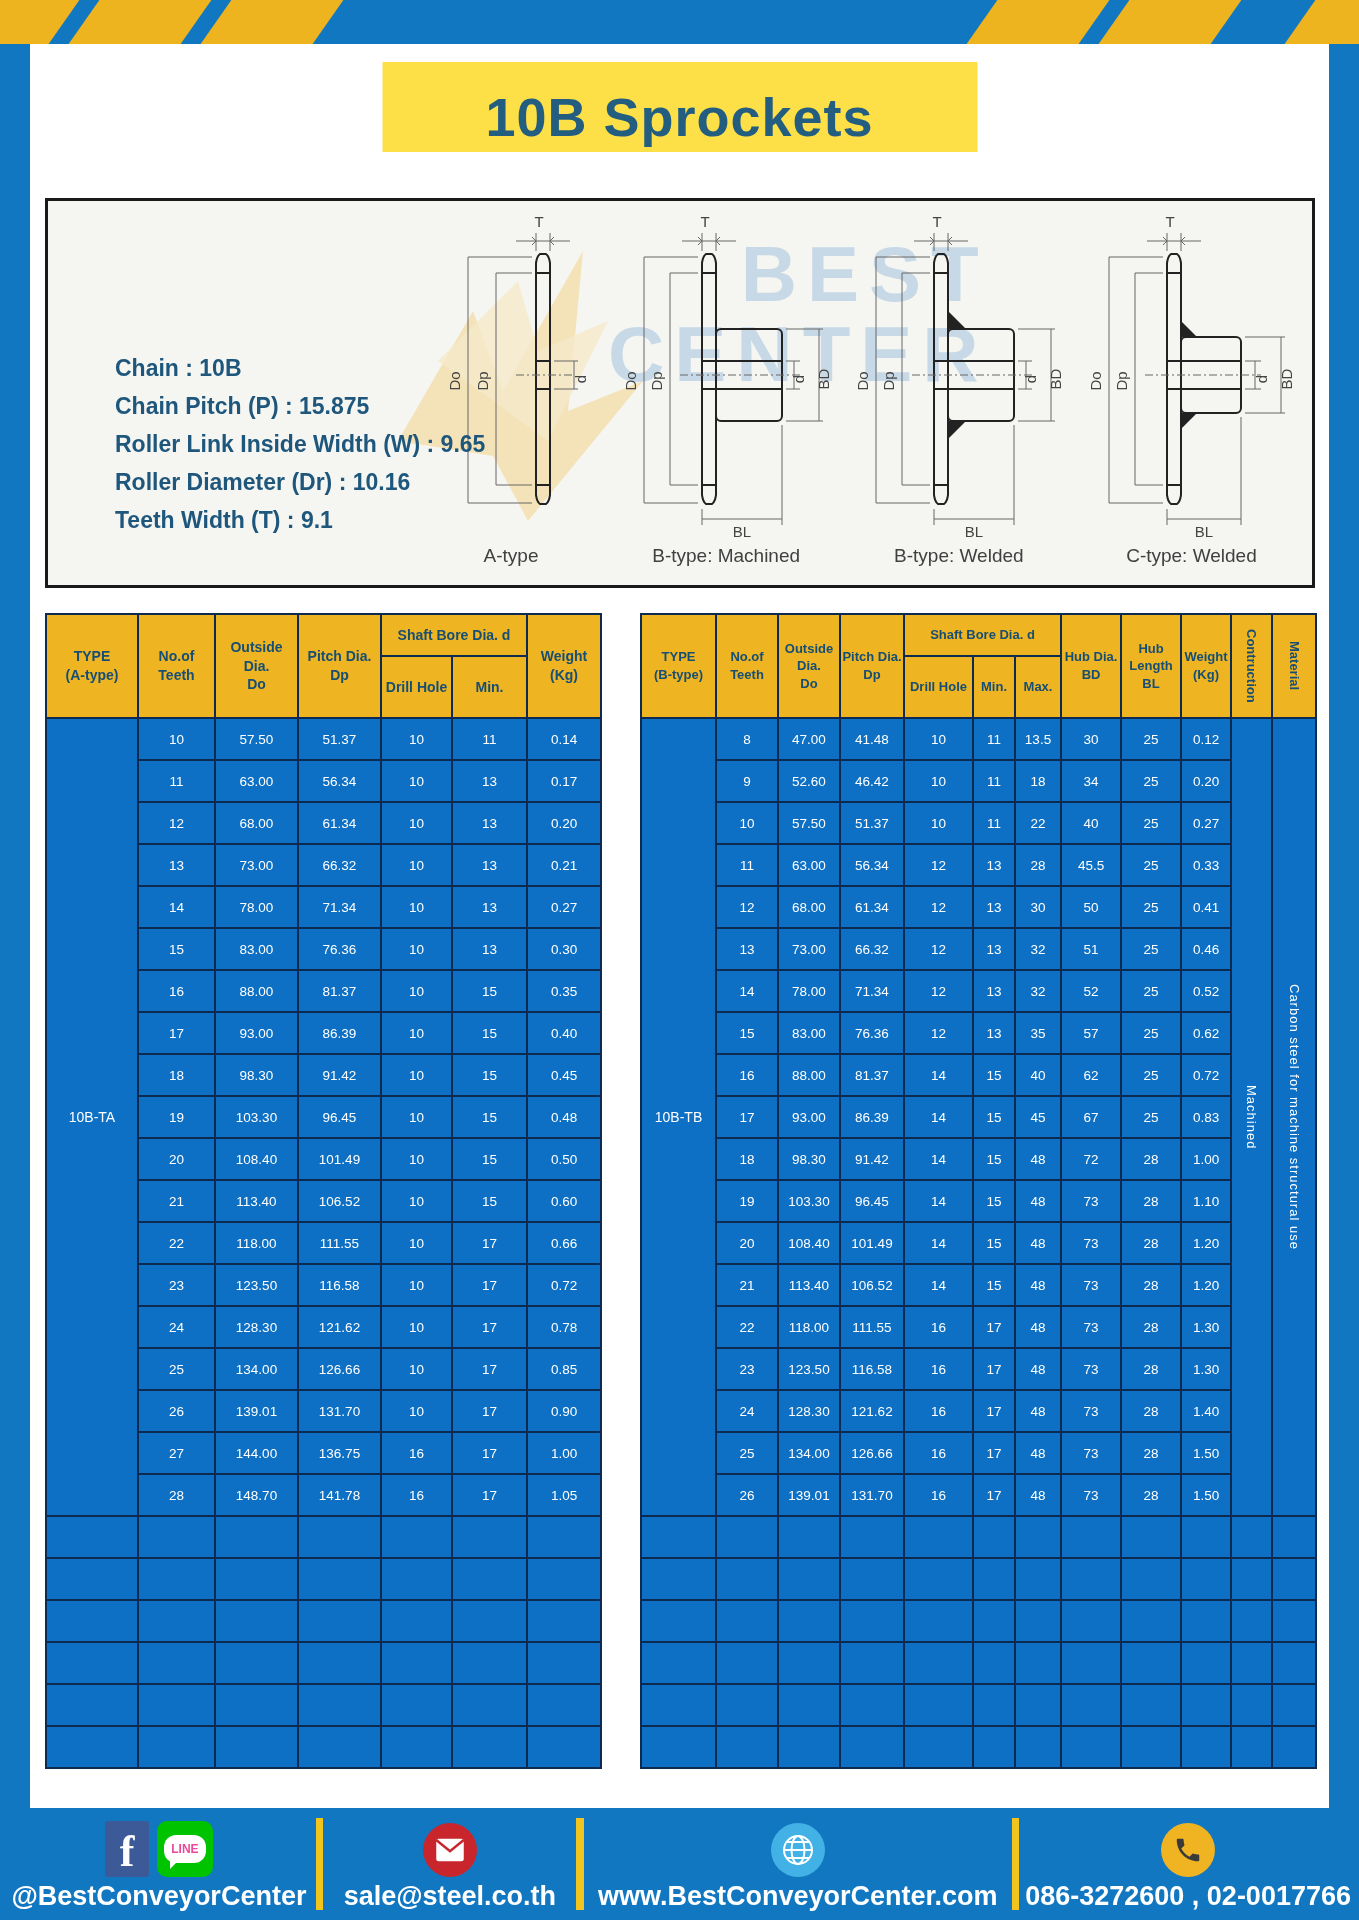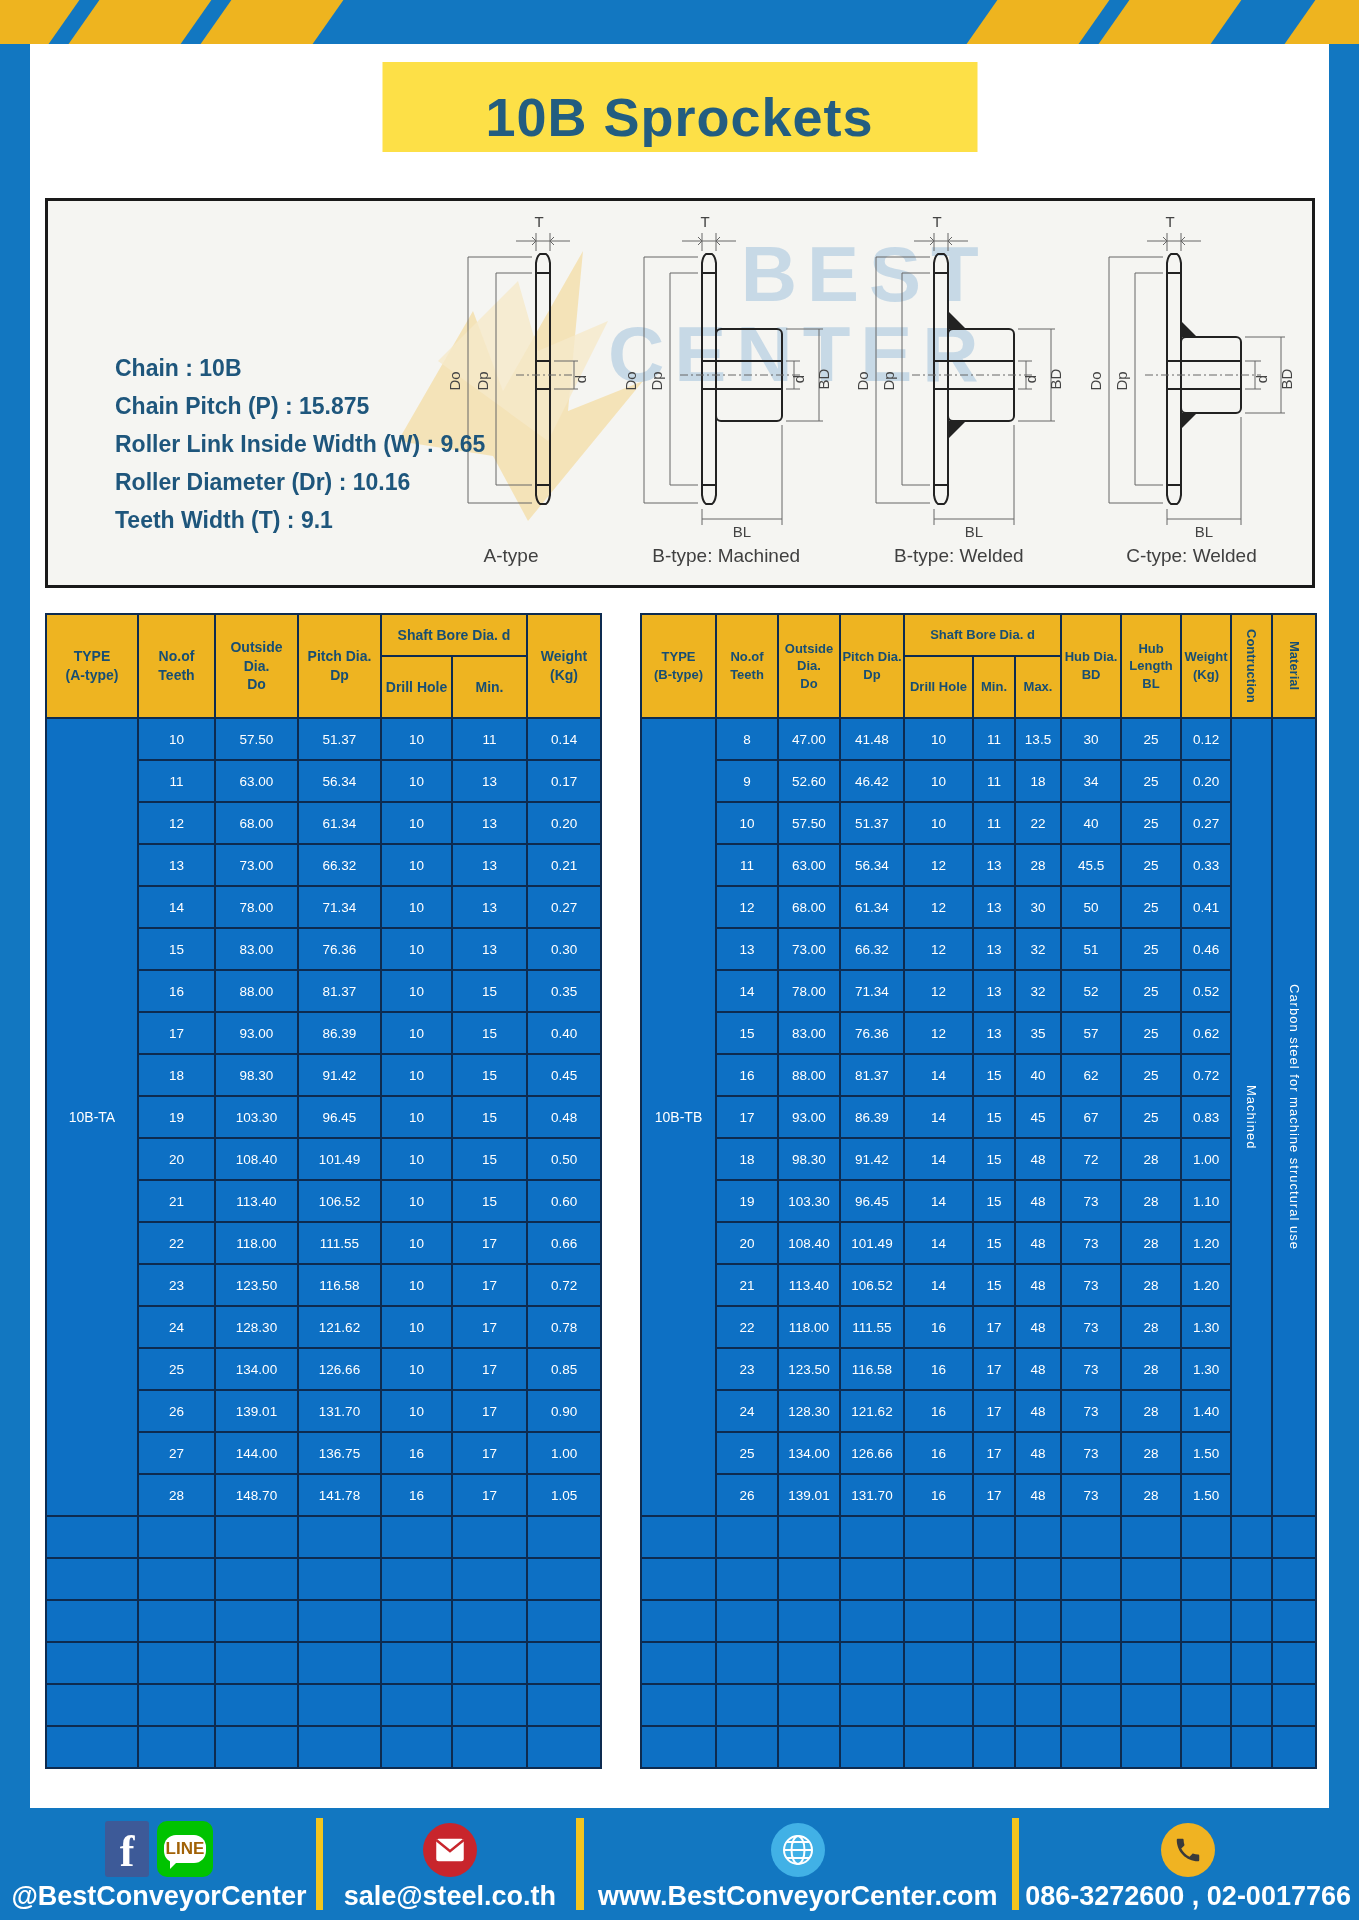--- a/index.html
+++ b/index.html
@@ -48,21 +48,21 @@
 
   
   .footer { position:absolute; left:0; bottom:0; width:100%; height:112px; background:#1277c1; display:flex; align-items:stretch; padding:6px 8px 4px 8px; }
   .f-sec { display:flex; flex-direction:column; align-items:center; justify-content:flex-end; padding-bottom:4px; }
   .f-sec .icons { display:flex; align-items:center; gap:8px; margin-bottom:4px; }
   .f-text { color:#ffffff; font-size:27px; font-weight:bold; white-space:nowrap; }
   .f-sep { width:8px; background:#f2c51e; margin:4px 6px 6px 6px; }
   .sec1{ width:328px; } .sec2{ width:262px; } .sec3{ width:452px; } .sec4{ flex:1; }
   .icon-fb { width:44px; height:56px; background:#3d5a98; border-radius:3px; color:#fff; font-size:44px; font-weight:bold; text-align:center; line-height:62px; font-family:"Liberation Serif",serif; }
   .icon-line { width:56px; height:56px; background:#00c300; border-radius:10px; display:flex; align-items:center; justify-content:center; }
-  .line-bubble { width:42px; height:28px; background:#fff; border-radius:12px; color:#a16207; font-size:17px; font-weight:bold; text-align:center; line-height:28px; position:relative; }
+  .line-bubble { width:42px; height:28px; background:#fff; border-radius:12px; color:#ec4899; font-size:12px; font-weight:bold; text-align:center; line-height:28px; position:relative; }
   .line-bubble::after { content:""; position:absolute; left:6px; bottom:-6px; border:5px solid transparent; border-top-color:#fff; border-left-color:#fff; }
   .icon-circle { width:54px; height:54px; border-radius:50%; display:flex; align-items:center; justify-content:center; }
   .icon-mail { background:#c8252c; }
   .icon-globe { background:#41b1e6; }
   .icon-phone { background:#f0b322; }
 </style>
 </head>
 <body>
 
 <div class="page">

